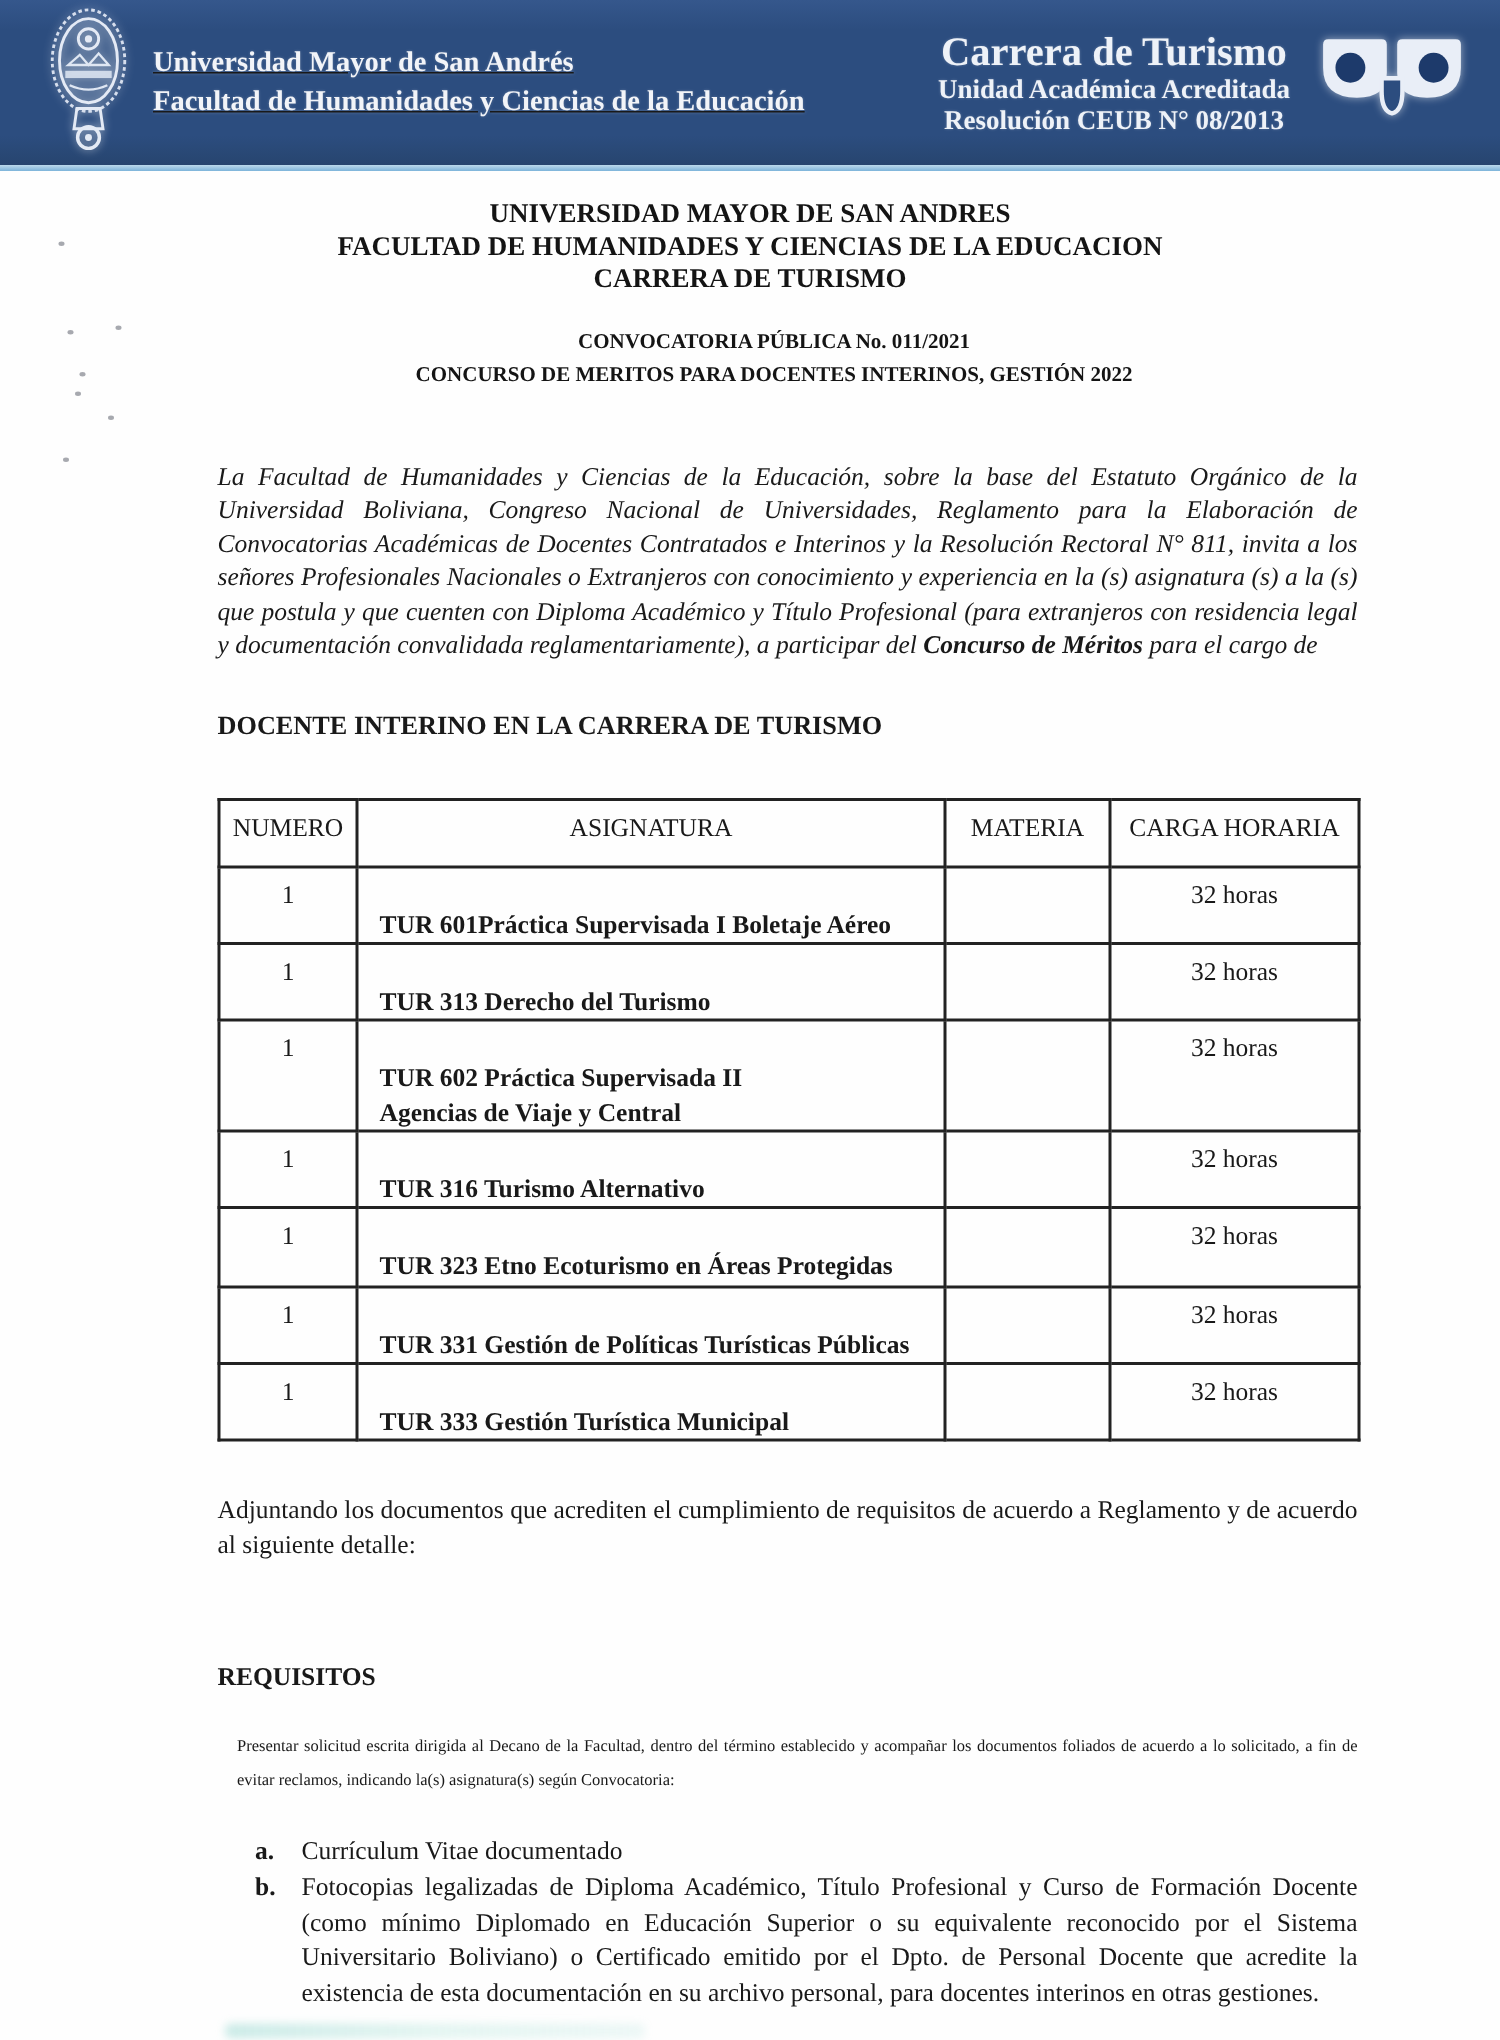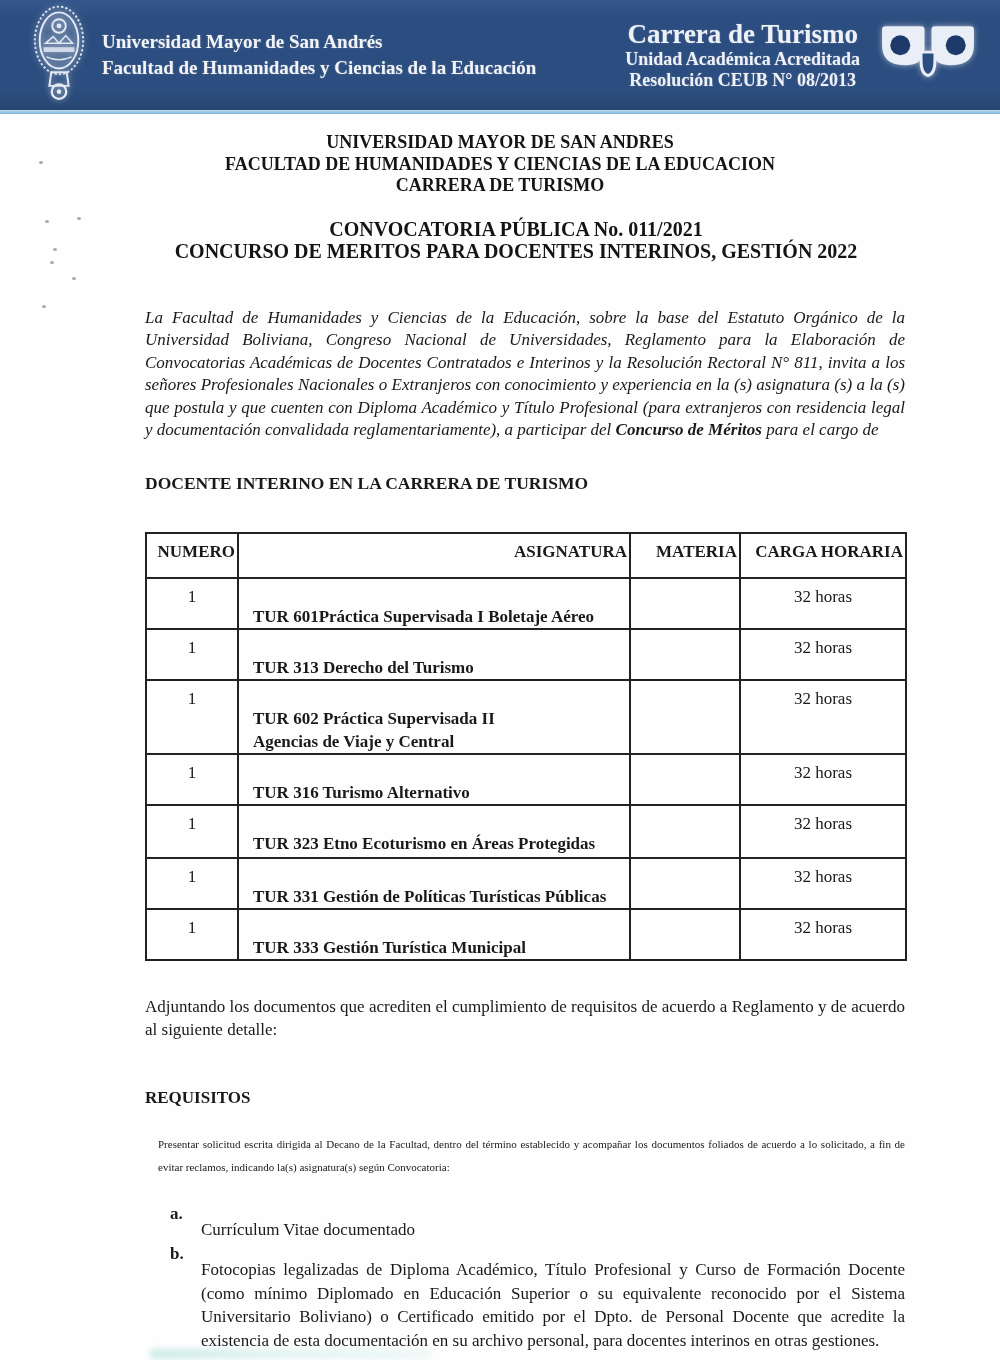--- a/index.html
+++ b/index.html
@@ -8,52 +8,52 @@
     background:#fefefe;color:#191919;
     font-family:"Liberation Serif","DejaVu Serif",serif;
   }
   
   .band{
     position:relative;height:110px;
     background:linear-gradient(180deg,#35578c 0%,#2c4d7f 18%,#2c4d7f 82%,#27456f 100%);
     display:flex;align-items:center;justify-content:space-between;
   }
   .band-underline{height:4px;background:linear-gradient(180deg,#bcd9ec,#7db4da);}
-  .band-left{display:flex;align-items:center;gap:14px;padding-left:30px;}
+  .band-left{display:flex;align-items:center;gap:14px;padding-left:30px;text-decoration:underline;}
   .band-left .txt{color:#f2f4f8;font-weight:bold;line-height:26px;font-size:19px;
     text-shadow:0 0 2px rgba(255,255,255,.25);}
   .band-right{display:flex;align-items:center;gap:16px;padding-right:20px;}
   .band-right .txt{color:#eef2f8;text-align:center;text-shadow:0 0 2px rgba(255,255,255,.25);}
   .career-line{font-weight:bold;font-size:27px;line-height:30px;}
   .cred-line{font-weight:bold;font-size:18px;line-height:21px;}
   .emblem-svg,.owl-svg{filter:drop-shadow(0 0 3px rgba(255,255,255,.55));}
   
   .content{width:760px;margin:0 auto 0 145px;}
   .doc-titles{margin-top:18px;text-align:center;font-weight:bold;
     font-size:18px;line-height:21.5px;color:#141414;}
   .conv-titles{margin-top:21px;text-align:center;font-weight:bold;
-    font-size:20px;line-height:22px;color:#141414;padding-left:32px;}
+    font-size:14px;line-height:22px;color:#141414;padding-left:32px;}
   .intro{margin-top:45px;text-align:justify;font-size:17px;line-height:22.5px;font-style:italic;}
   .position-title{margin-top:31px;text-align:left;font-weight:bold;font-size:17.5px;}
   
   table.courses{margin-top:38px;width:760px;border-collapse:collapse;table-layout:fixed;}
   table.courses th,table.courses td{border:2px solid #222222;font-size:17px;vertical-align:top;}
-  table.courses th{font-weight:bold;text-align:right;padding:8px 2px 14px 2px;margin-left:16px;}
+  table.courses th{font-weight:normal;text-align:center;padding:8px 2px 14px 2px;margin-left:16px;}
   td.c-num{text-align:center;padding-top:8px;}
   td.c-asig{font-weight:bold;padding:26px 8px 0 14px;line-height:23px;}
   td.c-mat{padding-top:8px;}
   td.c-carga{text-align:center;padding-top:8px;}
   
   .adjuntando{margin-top:34px;text-align:justify;font-size:17px;line-height:23px;}
-  .req-heading{margin-top:47px;font-weight:bold;font-size:17px;}
+  .req-heading{margin-top:67px;font-weight:bold;font-size:17px;}
   .presentar{margin-top:25px;text-align:justify;font-size:11px;line-height:23px;margin-left:13px;}
   .req-list{margin-top:23px;padding-left:25px;}
   .req-item{display:flex;font-size:17px;line-height:23.5px;margin-bottom:1px;}
   .req-marker{font-weight:bold;width:31px;flex:0 0 31px;}
-  .req-text{flex:1;text-align:justify;margin-top:16px;}
+  .req-text{flex:1;text-align:justify;}
   
   .footer{margin-top:35px;text-align:center;
     font-family:"Liberation Sans","DejaVu Sans",sans-serif;
     font-size:19px;line-height:23.5px;color:#4687ad;letter-spacing:.3px;}
   
   .speck{position:absolute;width:4px;height:3px;border-radius:50%;
     background:rgba(95,98,110,.55);filter:blur(.4px);}
   .smudge{position:absolute;left:150px;top:1349px;width:280px;height:10px;
     background:linear-gradient(90deg,rgba(110,200,190,.35),rgba(150,220,205,.25),rgba(110,200,190,.12));
     filter:blur(3px);border-radius:4px;}

